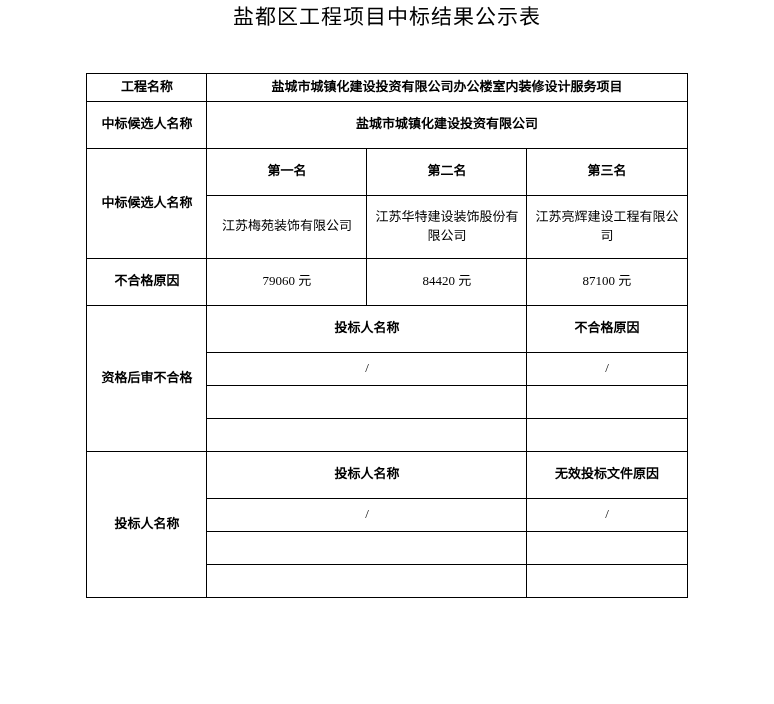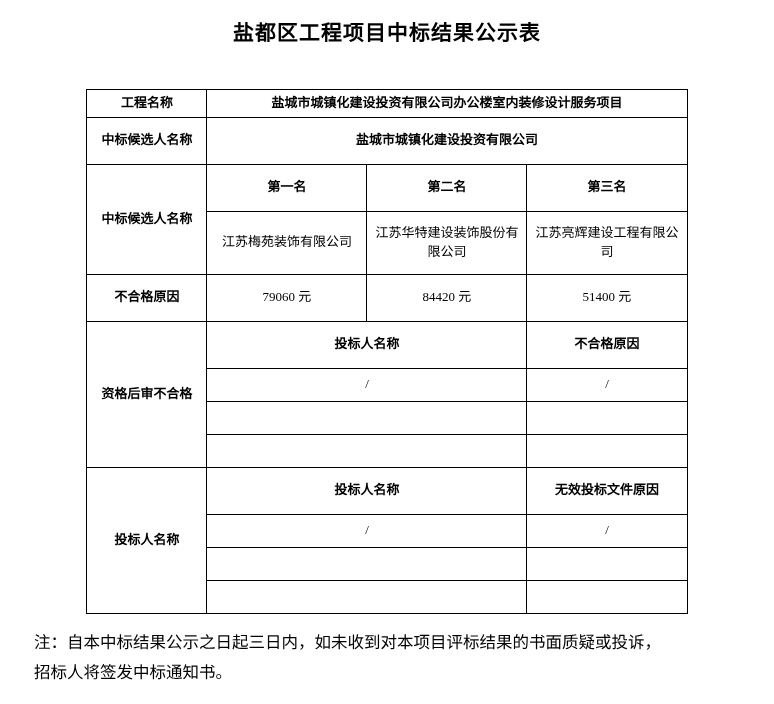--- a/index.html
+++ b/index.html
@@ -16,23 +16,22 @@
   }
   .page {
     position: relative;
     width: 774px;
     height: 704px;
     box-sizing: border-box;
   }
   .doc-title {
     text-align: center;
     font-size: 21px;
-    font-weight: bold;
+    font-weight: normal;
     letter-spacing: 1px;
-    margin-top: 16px;
     margin-bottom: 0;
     font-family: "Liberation Sans", "DejaVu Sans", sans-serif;
   }
   table.main {
     border-collapse: collapse;
     table-layout: fixed;
     width: 600px;
     margin: 43px auto 0 auto;
   }
   table.main td {
@@ -109,21 +108,21 @@
       </tr>
       <tr>
         <td class="cand-name">江苏梅苑装饰有限公司</td>
         <td class="cand-name">江苏华特建设装饰股份有限公司</td>
         <td class="cand-name">江苏亮辉建设工程有限公司</td>
       </tr>
       <tr>
         <td class="label tall">不合格原因</td>
         <td class="tall">79060 元</td>
         <td class="tall">84420 元</td>
-        <td class="tall">51400 元</td>
+        <td class="tall">87100 元</td>
       </tr>
 
       <tr>
         <td class="label" rowspan="4">资格后审不合格</td>
         <td class="head tall" colspan="2">投标人名称</td>
         <td class="head tall">不合格原因</td>
       </tr>
       <tr>
         <td class="blank" colspan="2">/</td>
         <td class="blank">/</td>
@@ -150,18 +149,14 @@
         <td class="blank" colspan="2"></td>
         <td class="blank"></td>
       </tr>
       <tr>
         <td class="blank" colspan="2"></td>
         <td class="blank"></td>
       </tr>
     </tbody>
   </table>
 
-  <div class="notes">
-    <span>注：自本中标结果公示之日起三日内，如未收到对本项目评标结果的书面质疑或投诉，</span>
-    <span class="line2">招标人将签发中标通知书。</span>
-  </div>
 
 </div>
 
 </body></html>

